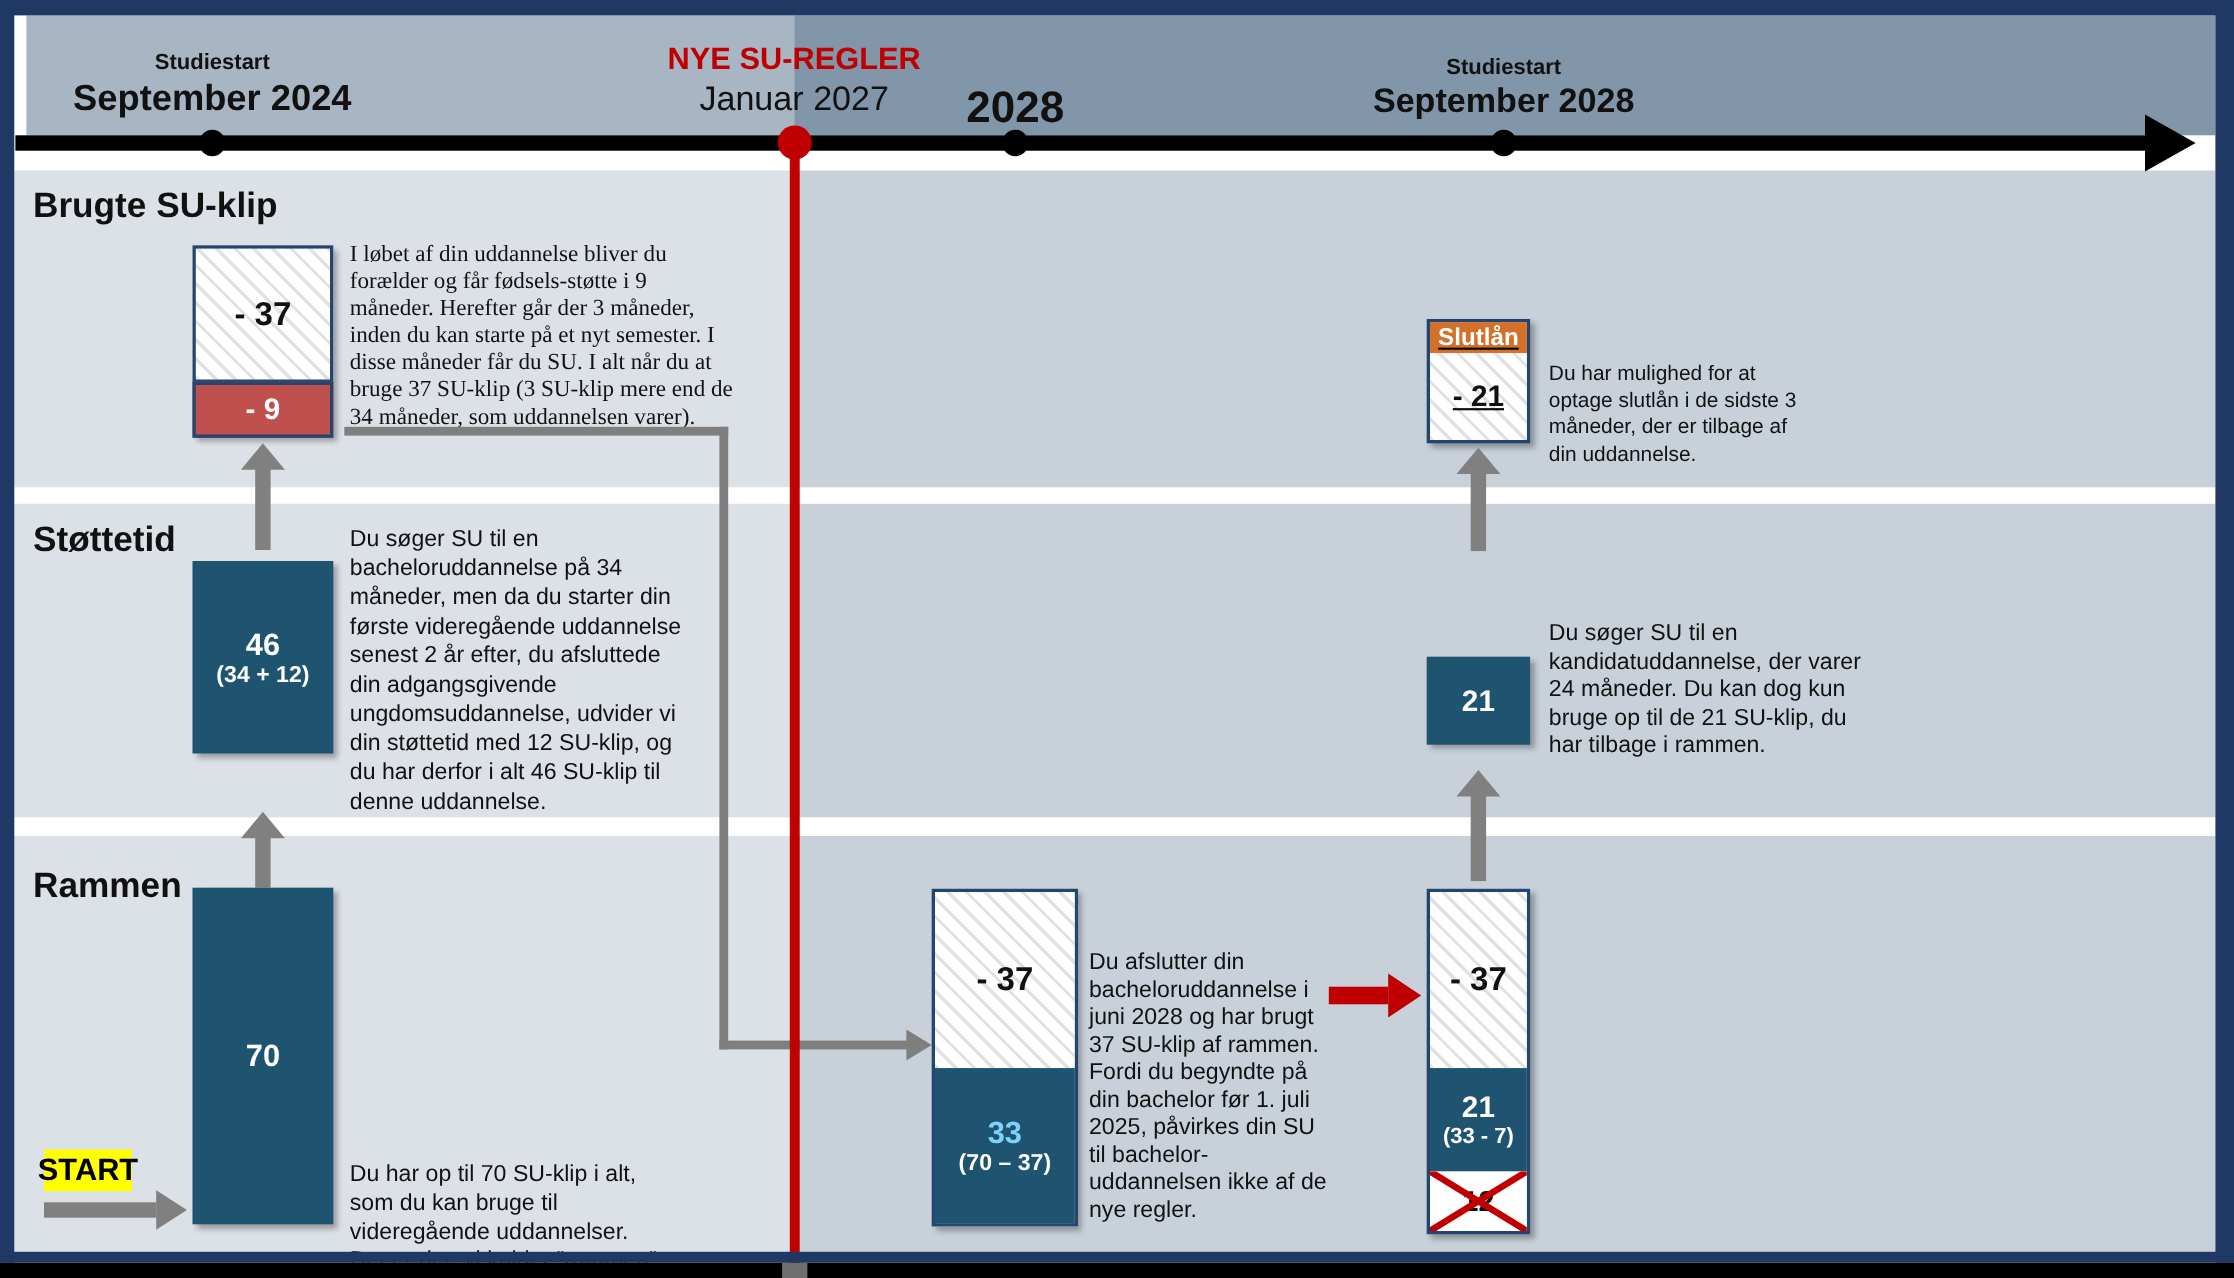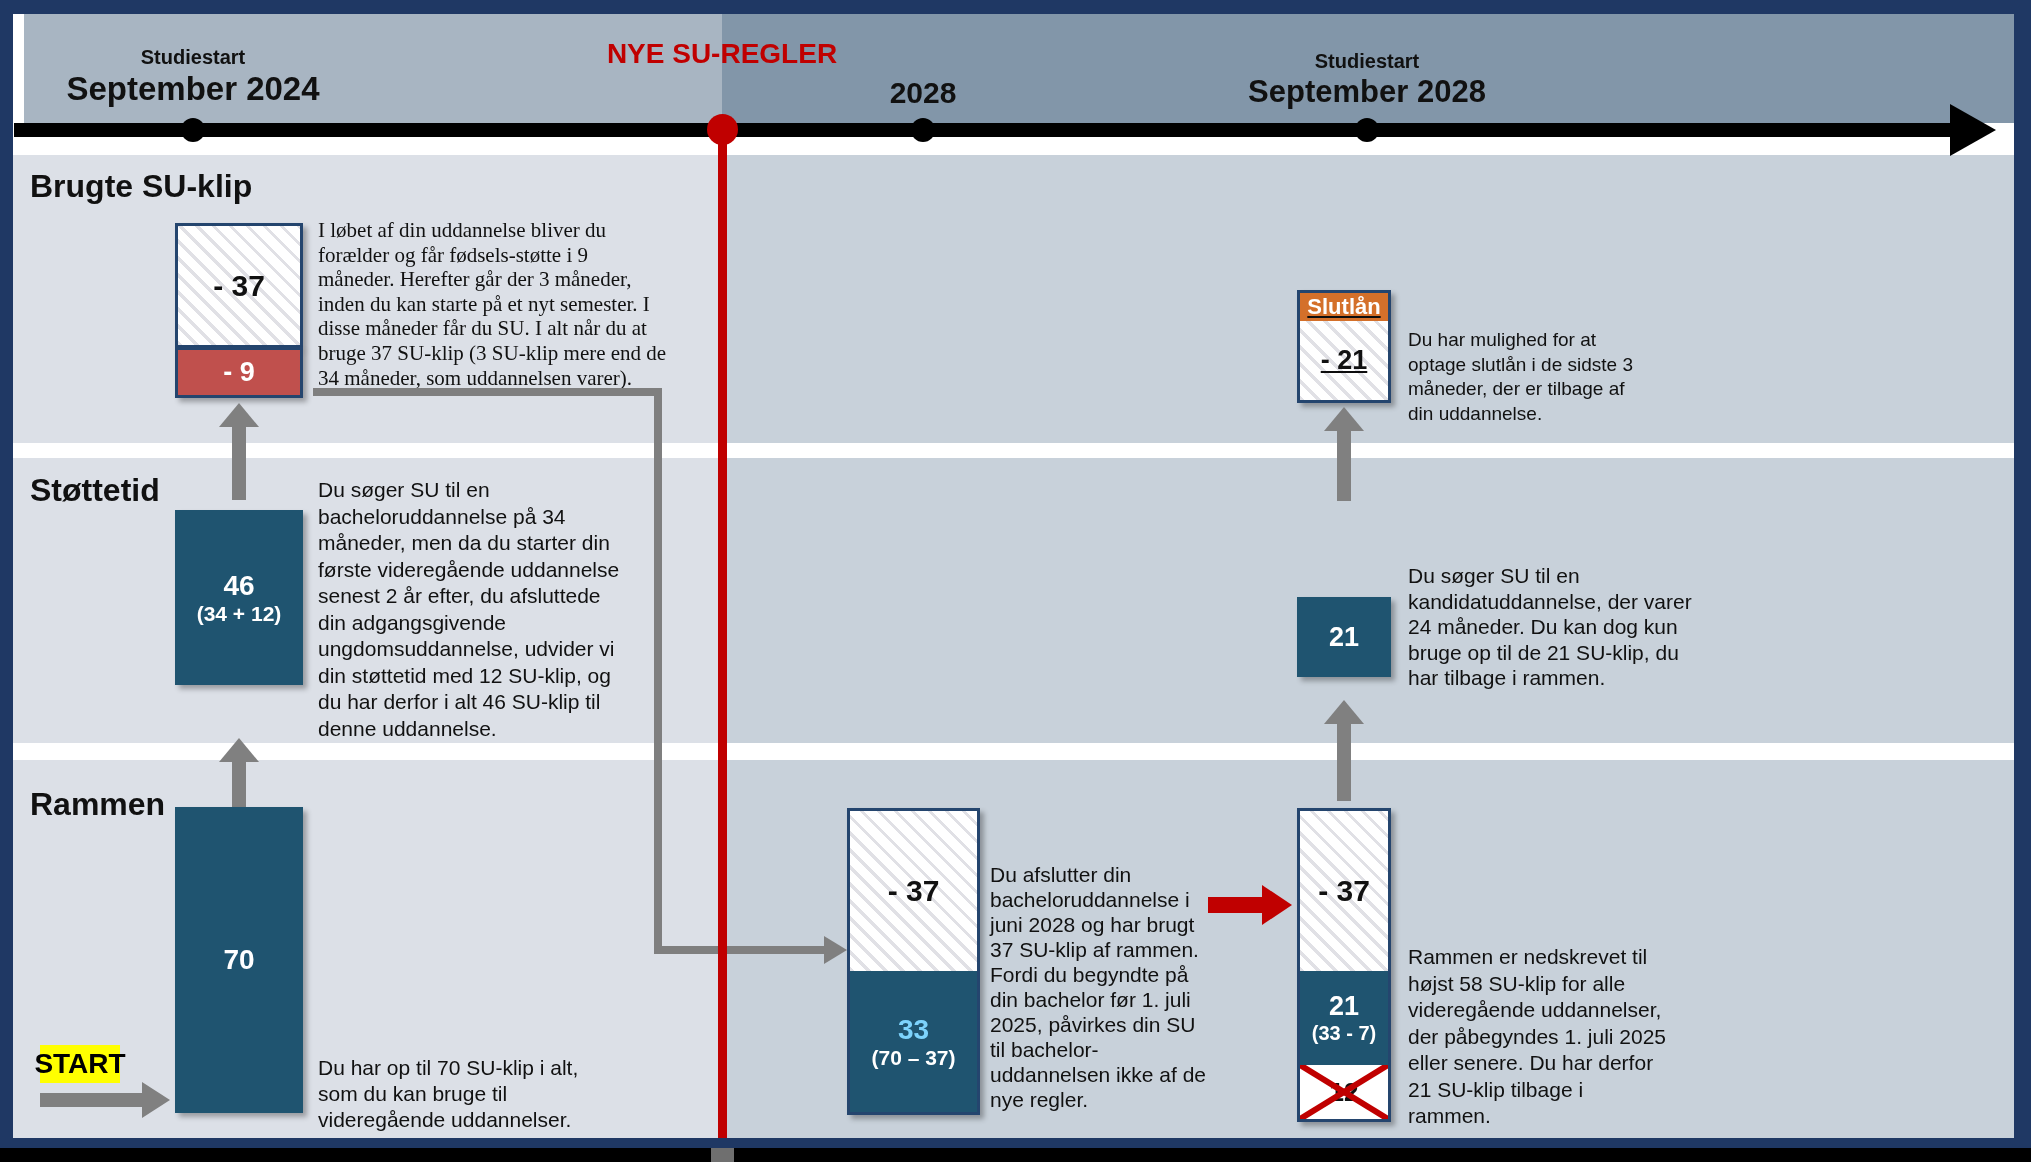--- a/index.html
+++ b/index.html
@@ -50,22 +50,23 @@
   <div class="abs" style="left:1355px;top:118px;width:24px;height:24px;border-radius:50%;background:#000;"></div>
 
   <div class="abs" style="left:718px;top:128px;width:9px;height:1020px;background:#C00000;z-index:6;"></div>
   <div class="abs" style="left:707px;top:114px;width:31px;height:31px;border-radius:50%;background:#C00000;z-index:7;"></div>
   <div class="abs" style="left:711px;top:1148px;width:23px;height:14px;background:#6f6f6f;z-index:7;"></div>
 
   <div class="kicker" style="left:43px;top:46px;width:300px;">Studiestart</div>
   <div class="bigdate" style="left:43px;top:70px;width:300px;">September 2024</div>
 
   <div class="kicker" style="left:572px;top:38px;width:300px;font-size:28px;color:#C00000;">NYE SU-REGLER</div>
-
-  <div class="bigdate" style="left:823px;top:76px;width:200px;font-size:30px;">2028</div>
+  <div class="bigdate" style="left:572px;top:72px;width:300px;font-weight:normal;font-size:31px;">Januar 2027</div>
+
+  <div class="bigdate" style="left:823px;top:76px;width:200px;font-size:40px;">2028</div>
 
   <div class="kicker" style="left:1217px;top:50px;width:300px;">Studiestart</div>
   <div class="bigdate" style="left:1217px;top:74px;width:300px;font-size:31px;">September 2028</div>
 
   <div class="band-title" style="left:30px;top:168px;">Brugte SU-klip</div>
   <div class="band-title" style="left:30px;top:472px;">Støttetid</div>
   <div class="band-title" style="left:30px;top:786px;">Rammen</div>
 
   <div class="abs hatch navy-border centerflex shadowed" style="left:175px;top:223px;width:128px;height:125px;">
     <span style="font-weight:bold;font-size:30px;color:#111;">- 37</span>
@@ -181,26 +182,19 @@
       <span class="boxsub" style="color:#fff;font-size:20px;">(33 - 7)</span>
     </div>
     <div class="centerflex" style="position:relative;width:100%;height:54px;background:#fff;">
       <span style="font-weight:bold;font-size:26px;color:#111;">12</span>
       <svg width="100%" height="100%" viewBox="0 0 88 54" preserveAspectRatio="none" style="position:absolute;left:0;top:0;">
         <line x1="0" y1="0" x2="88" y2="54" stroke="#C00000" stroke-width="6"></line>
         <line x1="0" y1="54" x2="88" y2="0" stroke="#C00000" stroke-width="6"></line>
       </svg>
     </div>
   </div>
-  <div class="para" style="left:1408px;top:944px;width:300px;line-height:26.5px;">Rammen er nedskrevet til
-højst 58 SU-klip for alle
-videregående uddannelser,
-der påbegyndes 1. juli 2025
-eller senere. Du har derfor
-21 SU-klip tilbage i
-rammen.</div>
 
   <div class="abs" style="left:0;top:0;width:2031px;height:14px;background:#1F3864;"></div>
   <div class="abs" style="left:0;top:0;width:13px;height:1148px;background:#1F3864;"></div>
   <div class="abs" style="left:2014px;top:0;width:17px;height:1148px;background:#1F3864;z-index:8;"></div>
   <div class="abs" style="left:0;top:1138px;width:2031px;height:10px;background:#1F3864;z-index:8;"></div>
   <div class="abs" style="left:0;top:1148px;width:2031px;height:14px;background:#000;z-index:6;"></div>
 </div>
 
 </body></html>

